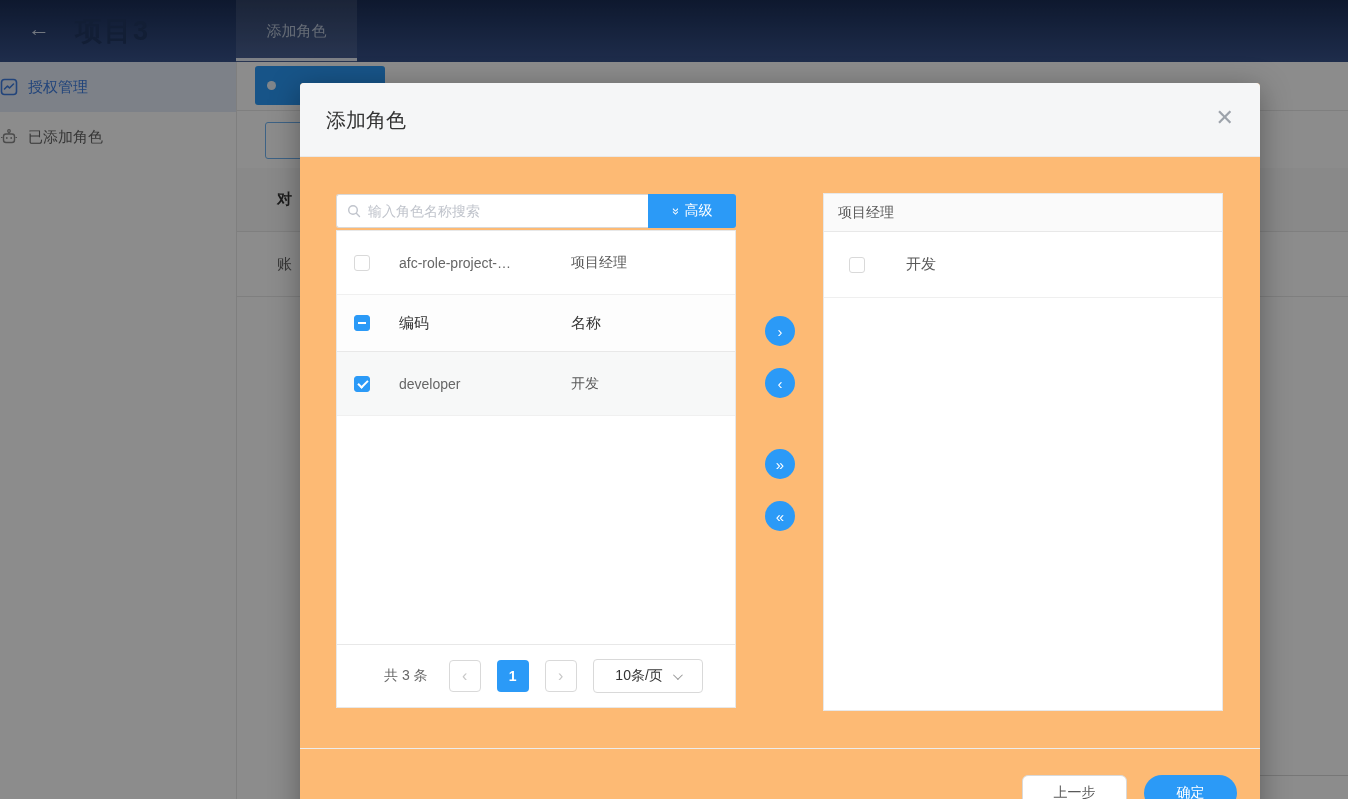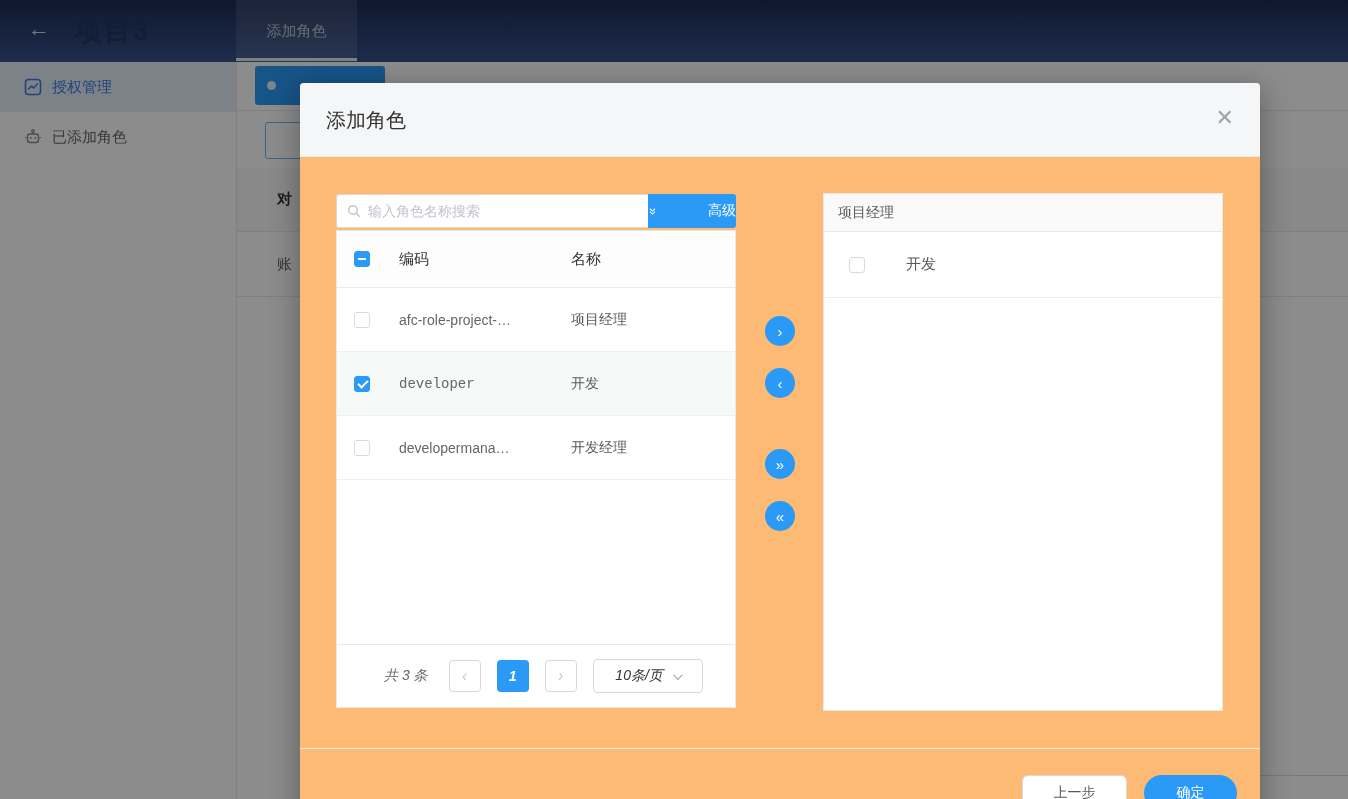--- a/index.html
+++ b/index.html
@@ -13,21 +13,21 @@
   .back { position:absolute; left:28px; top:16px; font-size:22px; color:#cfd9ea; cursor:pointer; }
   .apptitle { position:absolute; left:75px; top:13px; font-size:27px; font-weight:bold; color:#223761; letter-spacing:2px; }
   .toptab { position:absolute; left:236px; top:0; width:121px; height:62px;
             background:rgba(255,255,255,0.10); color:#b9c4d6; font-size:15px;
             display:flex; align-items:center; justify-content:center; }
   .toptab-ind { position:absolute; left:236px; top:58px; width:121px; height:3px; background:#e6ecf5; }
 
   
   .sidebar { position:absolute; left:0; top:62px; width:237px; height:737px; background:#fff;
              border-right:1px solid #e8e8e8; z-index:1; }
-  .side-item { height:50px; display:flex; align-items:center; padding-left:24px; gap:10px;
+  .side-item { height:50px; display:flex; align-items:center; gap:10px;
                font-size:15px; color:#666; cursor:pointer; }
   .side-item.active { background:#e4ecf8; color:#3f7de0; }
   .side-item svg { flex:0 0 auto; }
   .collapse-handle { position:absolute; left:237px; top:455px; width:15px; height:50px;
              background:#f5f5f5; border:1px solid #e2e2e2; border-left:none;
              border-radius:0 10px 10px 0; z-index:1; display:flex; align-items:center; justify-content:center; cursor:pointer; }
   .collapse-handle .tri { width:0; height:0; border-top:6px solid transparent; border-bottom:6px solid transparent;
              border-right:7px solid #9a9a9a; }
 
   
@@ -58,44 +58,44 @@
 
   
   .search-box { position:absolute; left:36px; top:111px; width:312px; height:34px;
                 border:1px solid #d9d9d9; border-right:none; border-radius:3px 0 0 3px;
                 display:flex; align-items:center; padding-left:10px; gap:7px; background:#fff; }
   .search-box input { border:none; outline:none; flex:1; font-size:14px; color:#333; background:transparent;
                 font-family:inherit; }
   .search-box input::placeholder { color:#c0c4cc; }
   .adv-btn { position:absolute; left:348px; top:111px; width:88px; height:34px; background:#2b9af7;
              border:none; border-radius:0 3px 3px 0; color:#fff; font-size:14px; cursor:pointer;
-             display:flex; align-items:center; justify-content:space-between; gap:6px; font-family:inherit; }
+             display:flex; align-items:center; justify-content:center; gap:6px; font-family:inherit; }
   .dbl-chev { display:inline-block; transform:rotate(-90deg); font-size:13px; line-height:1; }
 
   
   .tpanel { position:absolute; left:36px; top:147px; width:400px; height:478px; border:1px solid #e8e8e8; background:#fff; }
   .trow { display:flex; align-items:center; height:64px; border-bottom:1px solid #f0f0f0; cursor:pointer; }
   .trow.thead { height:57px; border-bottom:1px solid #e8e8e8; background:#fdfdfd; cursor:default; }
-  .trow.striped { background:#f7f8f8;font-family:Liberation Mono, monospace; }
+  .trow.striped { background:#f7f8f8; }
   .c-cb { width:62px; padding-left:17px; }
   .c-code { width:172px; font-size:14px; color:#666; white-space:nowrap; overflow:hidden; }
   .c-name { flex:1; font-size:14px; color:#595959; }
   .thead .c-code, .thead .c-name { font-size:15px; color:#333; font-weight:500; }
 
   
   .cb { width:16px; height:16px; border:1px solid #d9d9d9; border-radius:3px; background:#fff;
         position:relative; cursor:pointer; }
   .cb.checked, .cb.indet { background:#2b9af7; border-color:#2b9af7; }
   .cb.checked::after { content:""; position:absolute; left:3px; top:3.5px; width:8px; height:4px;
         border-left:2px solid #fff; border-bottom:2px solid #fff; transform:rotate(-45deg); }
   .cb.indet::after { content:""; position:absolute; left:3px; top:6px; width:8px; height:2px; background:#fff; }
 
   
   .pager { position:absolute; left:0; right:0; bottom:0; height:63px; border-top:1px solid #e8e8e8;
-           display:flex; align-items:center; padding-left:47px;font-style:italic; }
+           display:flex; align-items:center; padding-left:47px; }
   .pg-total { font-size:14px; color:#666; margin-right:21px; }
   .pg-btn { width:32px; height:32px; border:1px solid #d9d9d9; border-radius:4px; background:#fff;
             display:flex; align-items:center; justify-content:center; font-size:16px; color:#c8c8c8;
             margin-right:16px; cursor:pointer; }
   .pg-page { width:32px; height:32px; border-radius:4px; background:#2b9af7; color:#fff; font-size:14px;
             font-weight:bold; display:flex; align-items:center; justify-content:center; margin-right:16px; cursor:pointer; }
   .pg-size { width:110px; height:34px; border:1px solid #d9d9d9; border-radius:4px; background:#fff;
             display:flex; align-items:center; justify-content:center; gap:10px; font-size:14px; color:#333; cursor:pointer; }
   .caret { width:7px; height:7px; border-right:1.5px solid #999; border-bottom:1.5px solid #999;
             transform:rotate(45deg) translateY(-2px); }
@@ -187,47 +187,40 @@
         <line x1="9.3" y1="9.3" x2="12.5" y2="12.5" stroke="#c0c4cc" stroke-width="1.4" stroke-linecap="round"></line>
       </svg>
       <input type="text" placeholder="输入角色名称搜索" style="">
     </div>
     <button class="adv-btn">
       <span class="dbl-chev">«</span>
       <span>高级</span>
     </button>
 
     <div class="tpanel">
+      <div class="trow">
+        <div class="c-cb">
+            <div class="cb"></div>
+          </div>
+        <div class="c-code">afc-role-project-…</div>
+        <div class="c-name">项目经理</div>
+      </div>
       <div class="trow thead">
         <div class="c-cb">
             <div class="cb indet"></div>
           </div>
         <div class="c-code">编码</div>
         <div class="c-name">名称</div>
       </div>
-      <div class="trow">
-        <div class="c-cb">
-            <div class="cb"></div>
-          </div>
-        <div class="c-code">afc-role-project-…</div>
-        <div class="c-name">项目经理</div>
-      </div>
       <div class="trow striped">
         <div class="c-cb">
             <div class="cb checked"></div>
           </div>
         <div class="c-code">developer</div>
         <div class="c-name">开发</div>
-      </div>
-      <div class="trow">
-        <div class="c-cb">
-            <div class="cb"></div>
-          </div>
-        <div class="c-code">developermana…</div>
-        <div class="c-name">开发经理</div>
       </div>
 
       <div class="pager">
         <span class="pg-total">共 3 条</span>
         <div class="pg-btn">
           <span>‹</span>
         </div>
         <div class="pg-page">1</div>
         <div class="pg-btn">
           <span>›</span>

